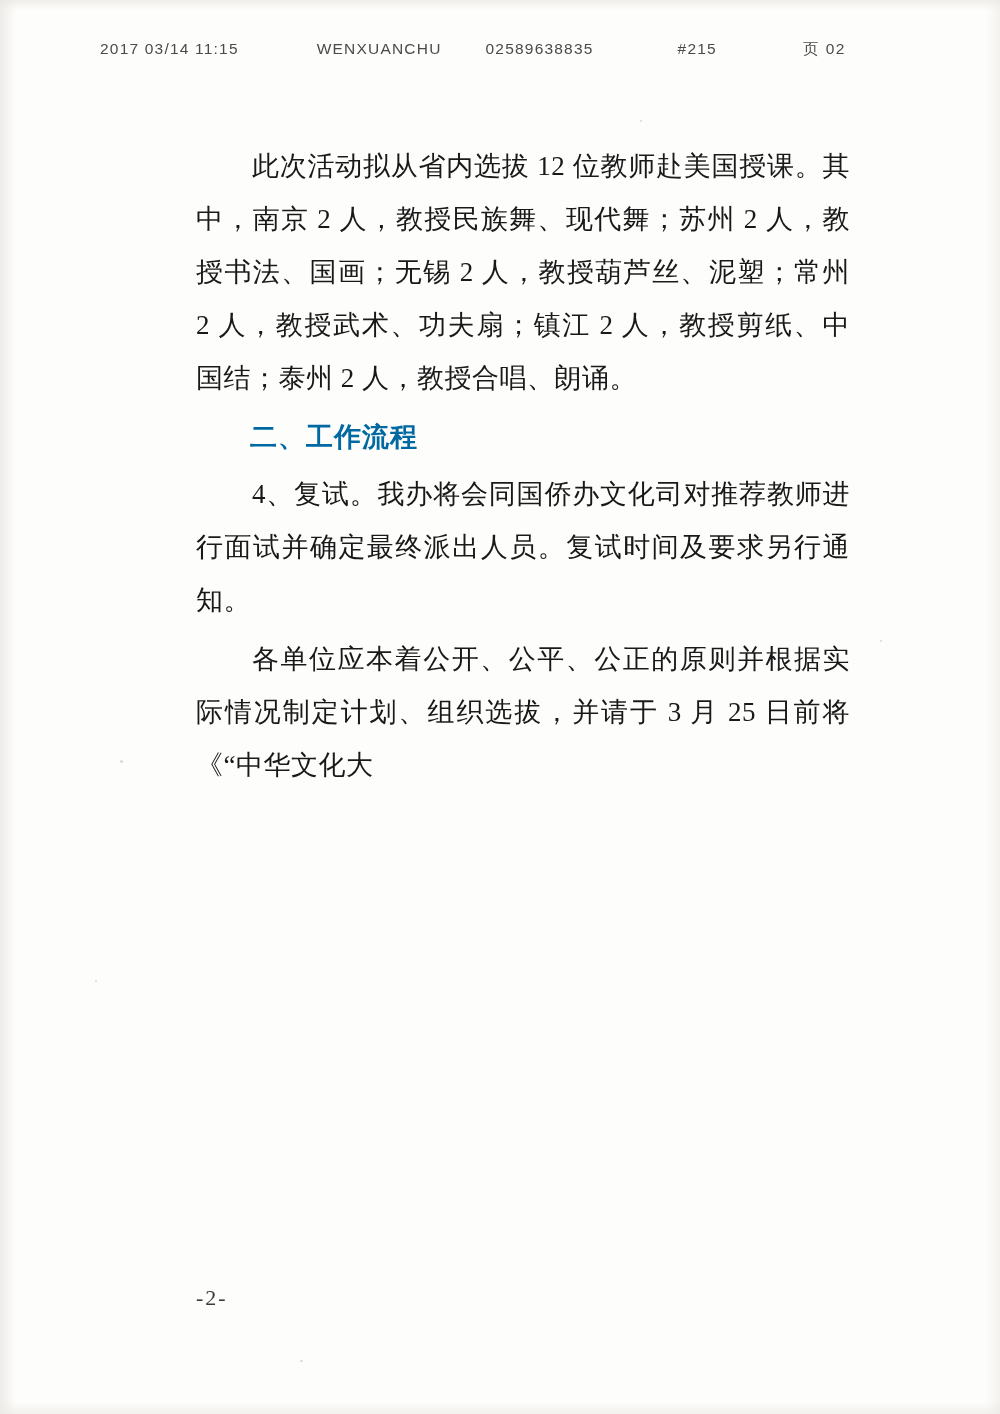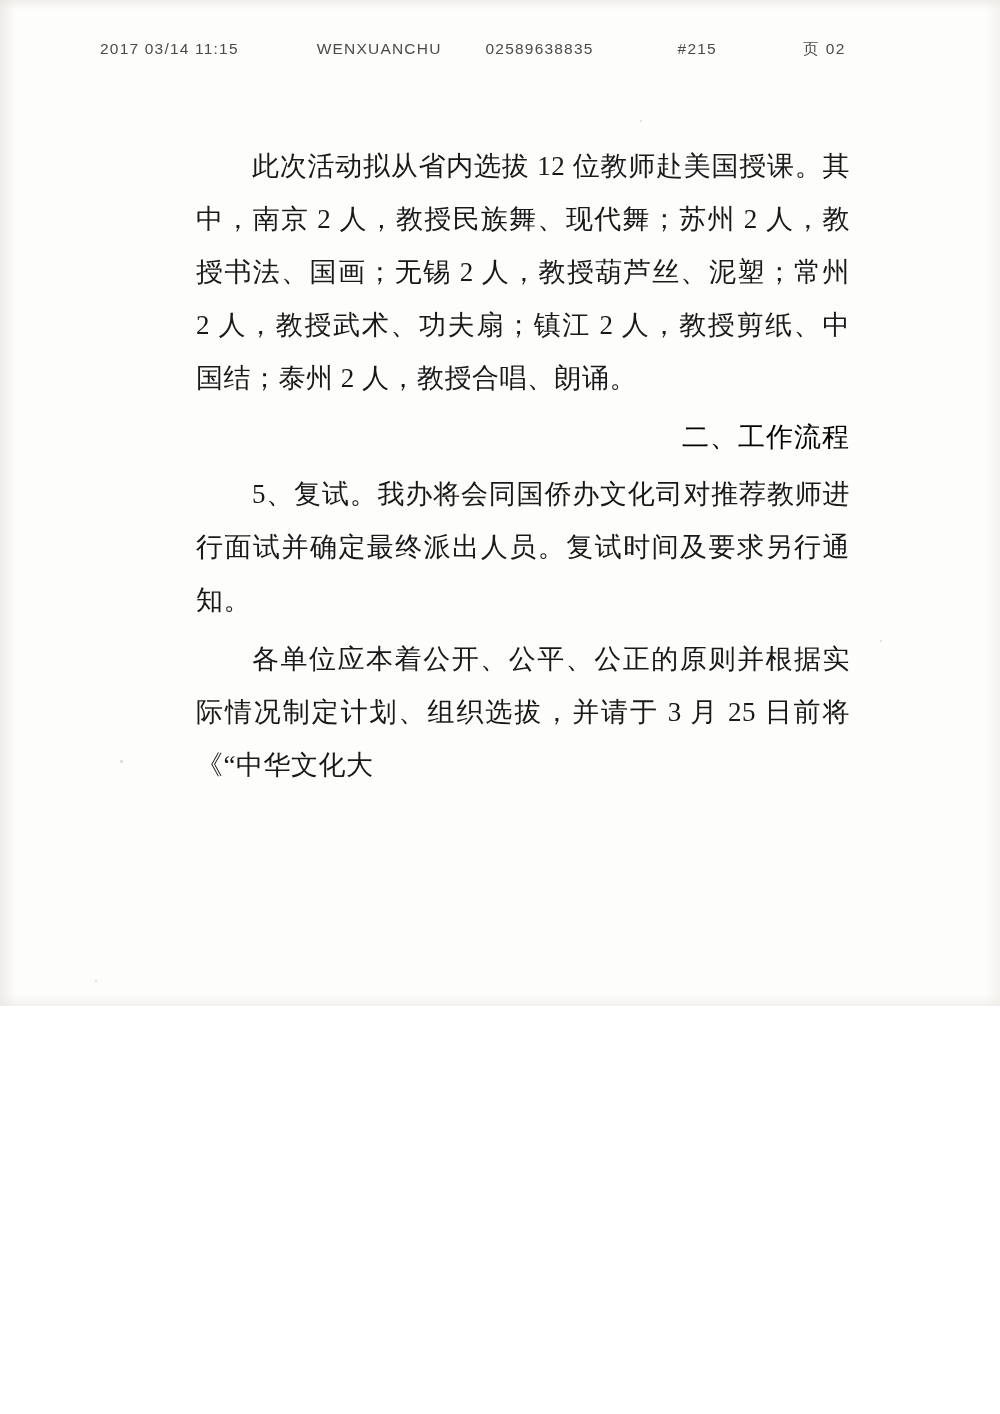--- a/index.html
+++ b/index.html
@@ -3,21 +3,21 @@
 <meta charset="utf-8">
 <style>
   html, body {
     margin: 0;
     padding: 0;
     background: #ffffff;
   }
   .page {
     position: relative;
     width: 1000px;
-    height: 1006px;
+    height: 1414px;
     background: #fdfdfc;
     overflow: hidden;
     font-family: "Liberation Serif", "DejaVu Serif", serif;
   }
   
   .paper-edge-left {
     position: absolute;
     left: 0; top: 0;
     width: 16px; height: 100%;
     background: linear-gradient(to right, #e8e6e1, rgba(255,255,255,0));
@@ -81,25 +81,24 @@
     text-align: justify;
     text-justify: inter-ideograph;
     letter-spacing: 0.5px;
     text-indent: 0;
   }
   p.indent { text-indent: 56px; }
   p.heading {
     margin: 2px 0 4px 0;
     font-size: 27px;
     line-height: 53px;
-    font-weight: normal;
+    font-weight: bold;
     letter-spacing: 1px;
     text-indent: 54px;
-    color: #000000;
-    text-align: right;
+    color: #0369a1;
   }
   
   .doc-body p { filter: contrast(1.02); }
 
   .page-number {
     position: absolute;
     left: 196px;
     top: 1285px;
     font-size: 22px;
     letter-spacing: 2px;
@@ -129,21 +128,21 @@
     <span class="fh-datetime">2017 03/14 11:15</span>
     <span class="fh-sender">WENXUANCHU</span>
     <span class="fh-number">02589638835</span>
     <span class="fh-jobid">#215</span>
     <span class="fh-page">页 02</span>
   </div>
 
   <div class="doc-body">
     <p class="para indent">此次活动拟从省内选拔 12 位教师赴美国授课。其中，南京 2 人，教授民族舞、现代舞；苏州 2 人，教授书法、国画；无锡 2 人，教授葫芦丝、泥塑；常州 2 人，教授武术、功夫扇；镇江 2 人，教授剪纸、中国结；泰州 2 人，教授合唱、朗诵。</p>
     <p class="heading">二、工作流程</p>
-    <p class="para indent">5、复试。我办将会同国侨办文化司对推荐教师进行面试并确定最终派出人员。复试时间及要求另行通知。</p>
+    <p class="para indent">4、复试。我办将会同国侨办文化司对推荐教师进行面试并确定最终派出人员。复试时间及要求另行通知。</p>
     <p class="para indent">各单位应本着公开、公平、公正的原则并根据实际情况制定计划、组织选拔，并请于 3 月 25 日前将《“中华文化大</p>
   </div>
 
   <div class="page-number">-2-</div>
 
   <div class="speck" style="left:120px; top:760px; width:3px; height:3px;"></div>
   <div class="speck" style="left:95px; top:980px; width:2px; height:2px;"></div>
   <div class="speck" style="left:880px; top:640px; width:2px; height:2px;"></div>
   <div class="speck" style="left:640px; top:120px; width:2px; height:2px;"></div>
   <div class="speck" style="left:300px; top:1360px; width:3px; height:2px;"></div>

